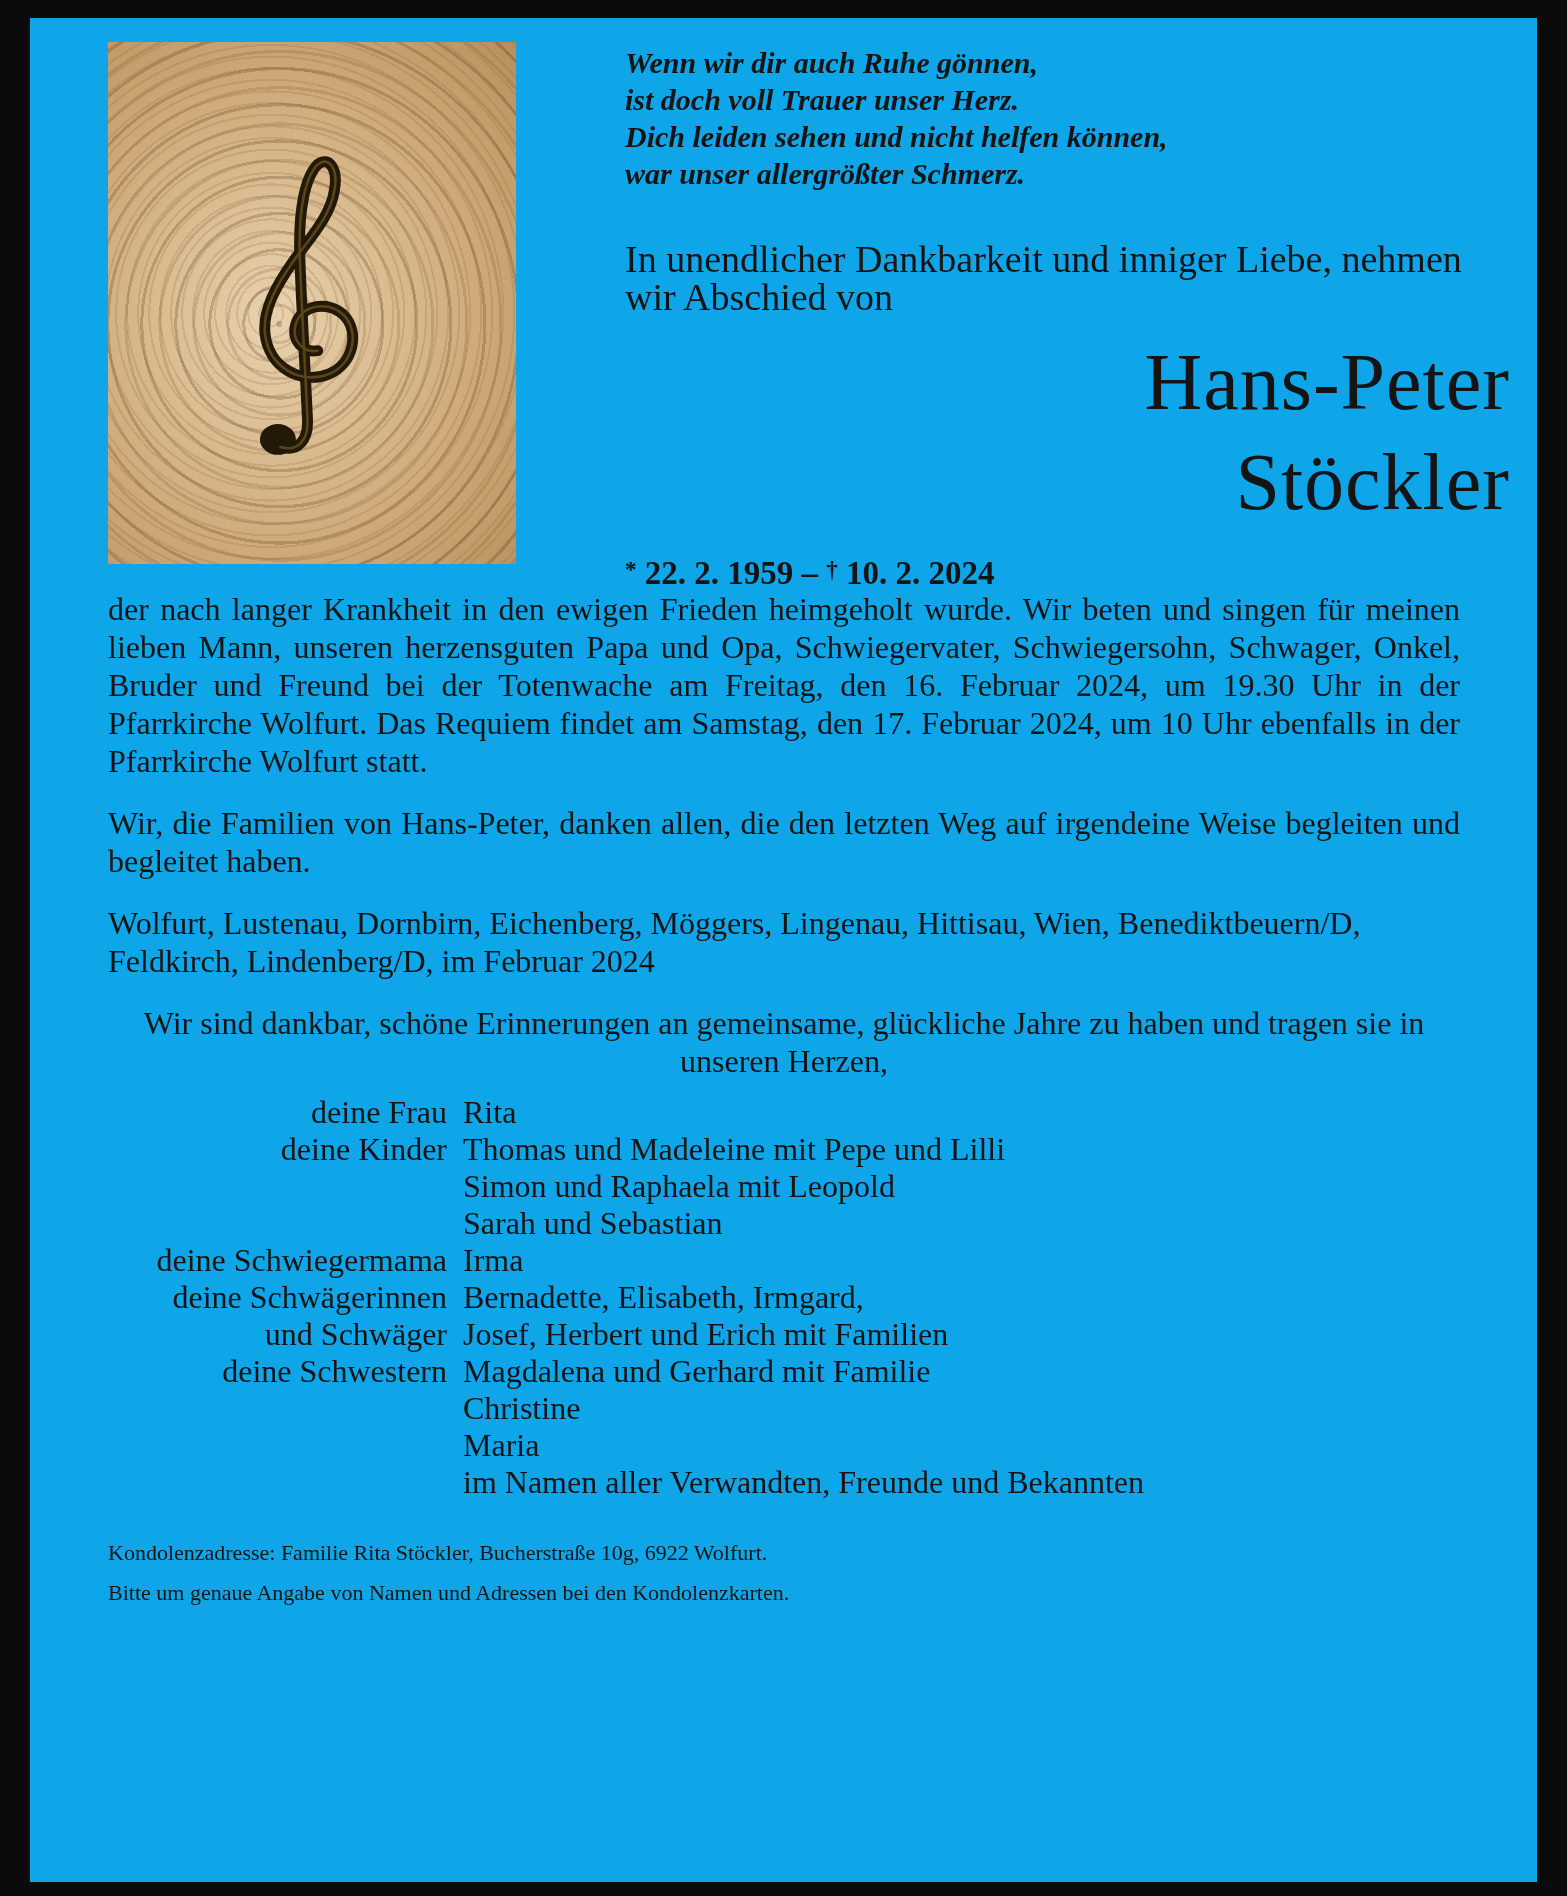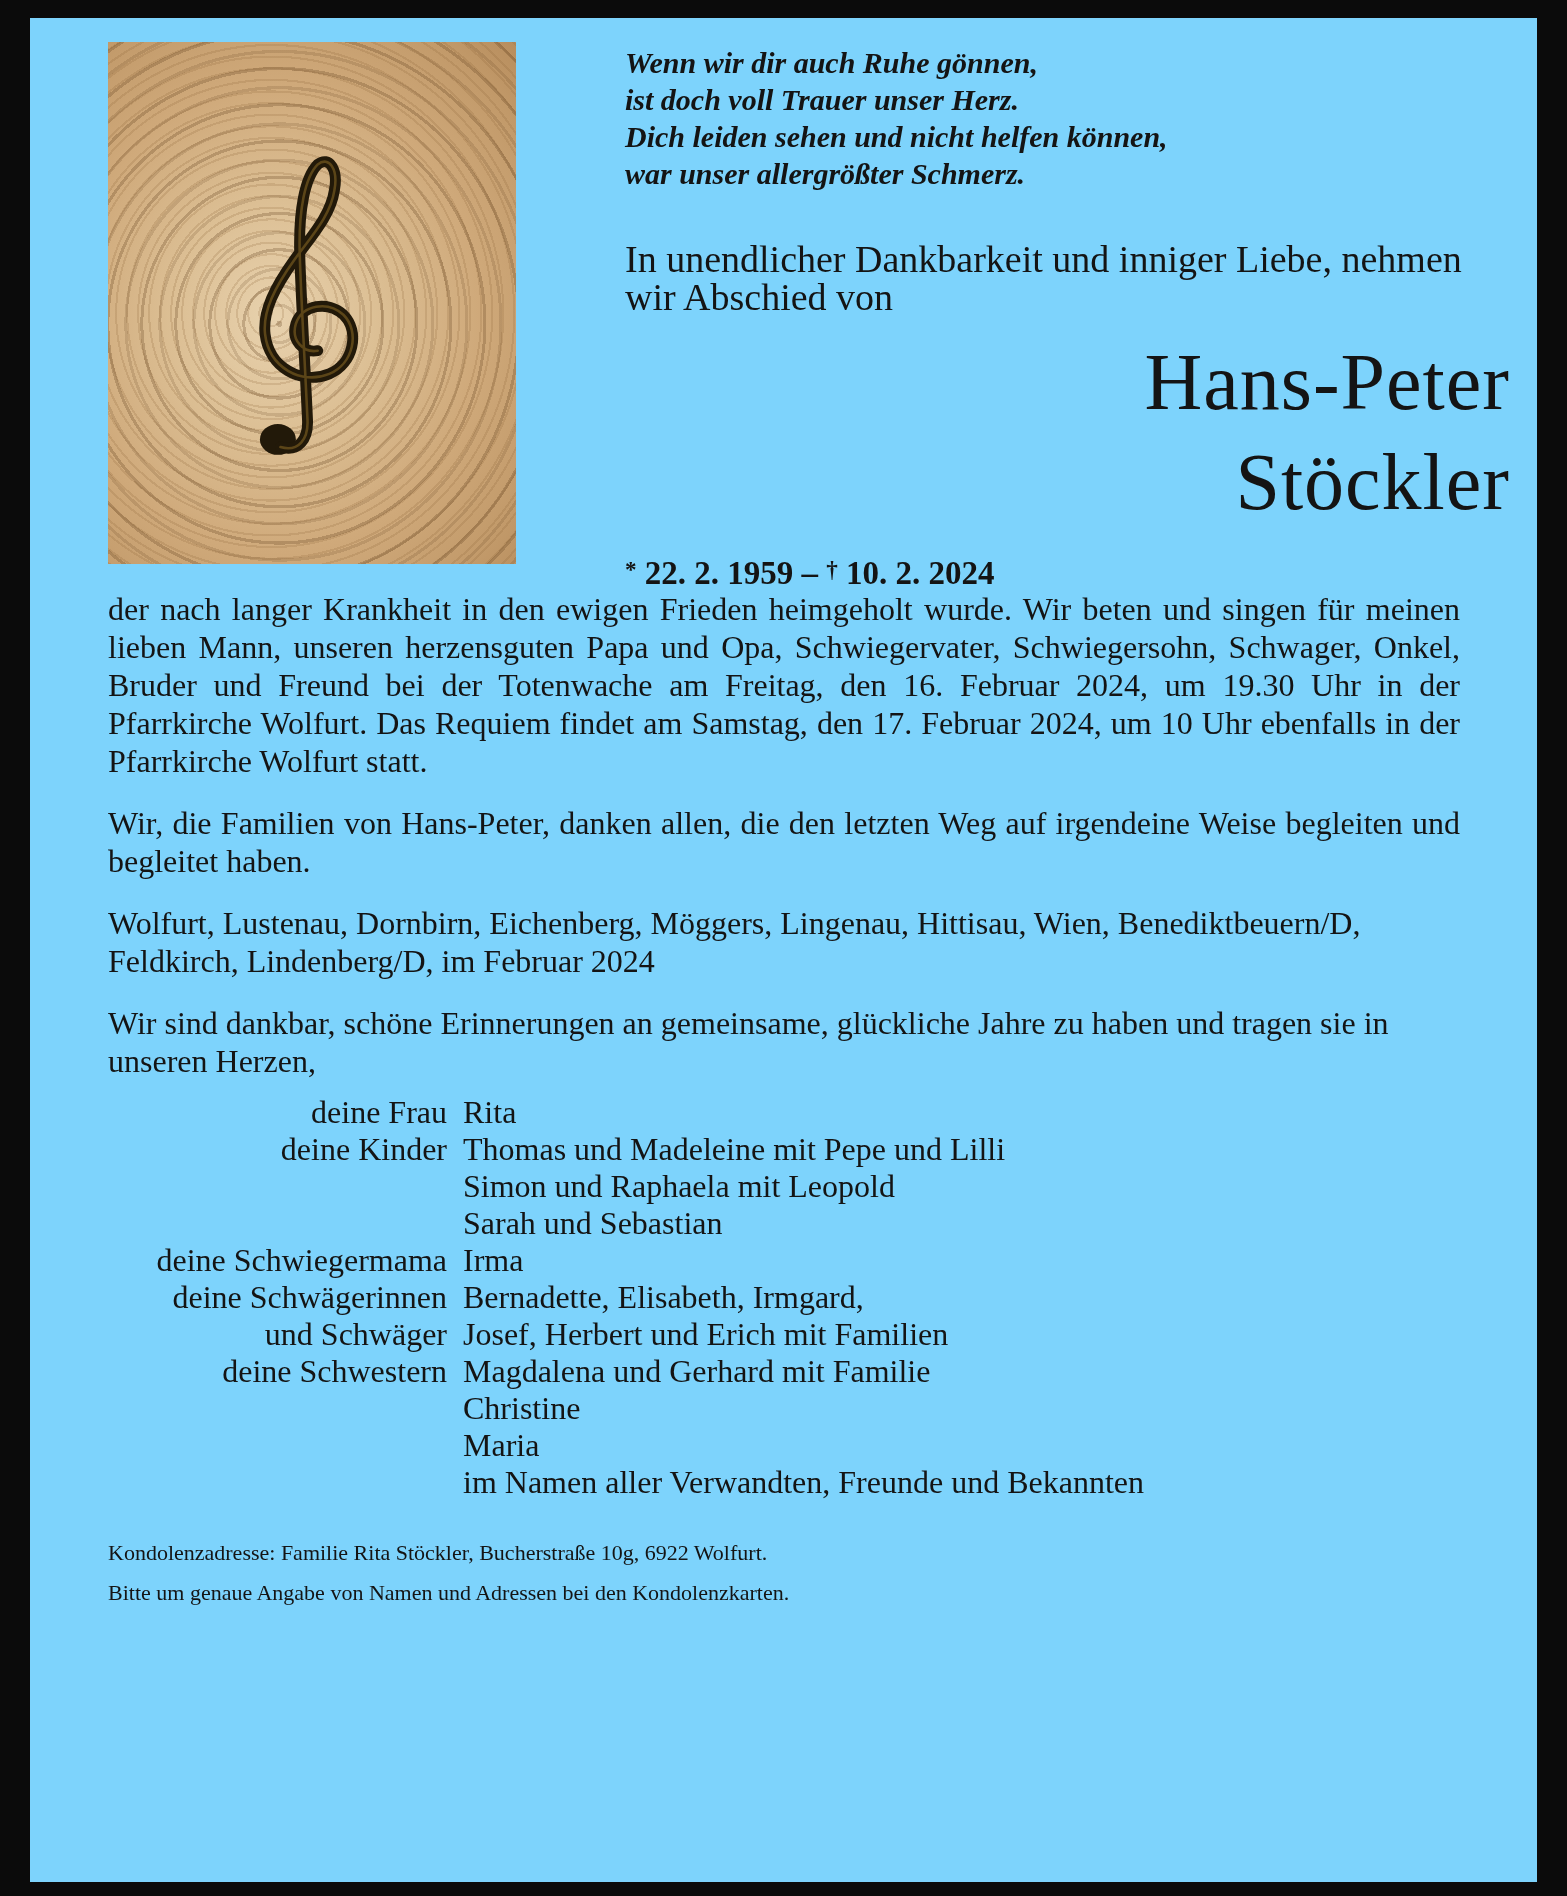--- a/index.html
+++ b/index.html
@@ -7,21 +7,21 @@
   body {
     width:1567px; height:1896px;
     background:#0b0b0b;
     position:relative;
     font-family:"Liberation Serif","DejaVu Serif",serif;
     color:#141414;
   }
   .sheet {
     position:absolute; left:30px; top:18px;
     width:1507px; height:1864px;
-    background:#7dd3fc;
+    background:#0ea5e9;
     overflow:hidden;
   }
   
   .top { position:relative; height:572px; }
   .photo {
     position:absolute; left:78px; top:24px; width:408px; height:522px;
     background:
       repeating-radial-gradient(ellipse 120% 100% at 42% 54%, rgba(101,68,33,0.28) 0 3px, rgba(0,0,0,0) 3px 16px, rgba(101,68,33,0.18) 16px 19px, rgba(0,0,0,0) 19px 34px),
       repeating-radial-gradient(ellipse 115% 95% at 40% 52%, rgba(140,100,55,0.20) 0 2px, rgba(0,0,0,0) 2px 11px),
       radial-gradient(ellipse at 41% 53%, #e8d2ae 0%, #dcbf94 30%, #cfa97a 60%, #c29a6a 85%, #b78d5d 100%);
@@ -51,21 +51,21 @@
   }
   .dates .sym { font-size:0.7em; vertical-align:0.3em; }
   
   .content { padding:0 77px 0 78px; }
   .body-par {
     margin:0 0 24px 0;
     font-size:32px; line-height:38px;
     text-align:justify;
   }
   .body-par.no-just { text-align:left; }
-  .body-par.tight { margin-bottom:14px; }
+  .body-par.tight { margin-bottom:14px;text-align:center; }
   .bold, .b { font-weight:400; }
   
   .family { font-size:32px; line-height:37px; }
   .frow { display:flex; }
   .frow .lab {
     flex:0 0 339px; margin-right:16px;
     text-align:right; white-space:nowrap;
   }
   .frow .nam { flex:1; }
   

